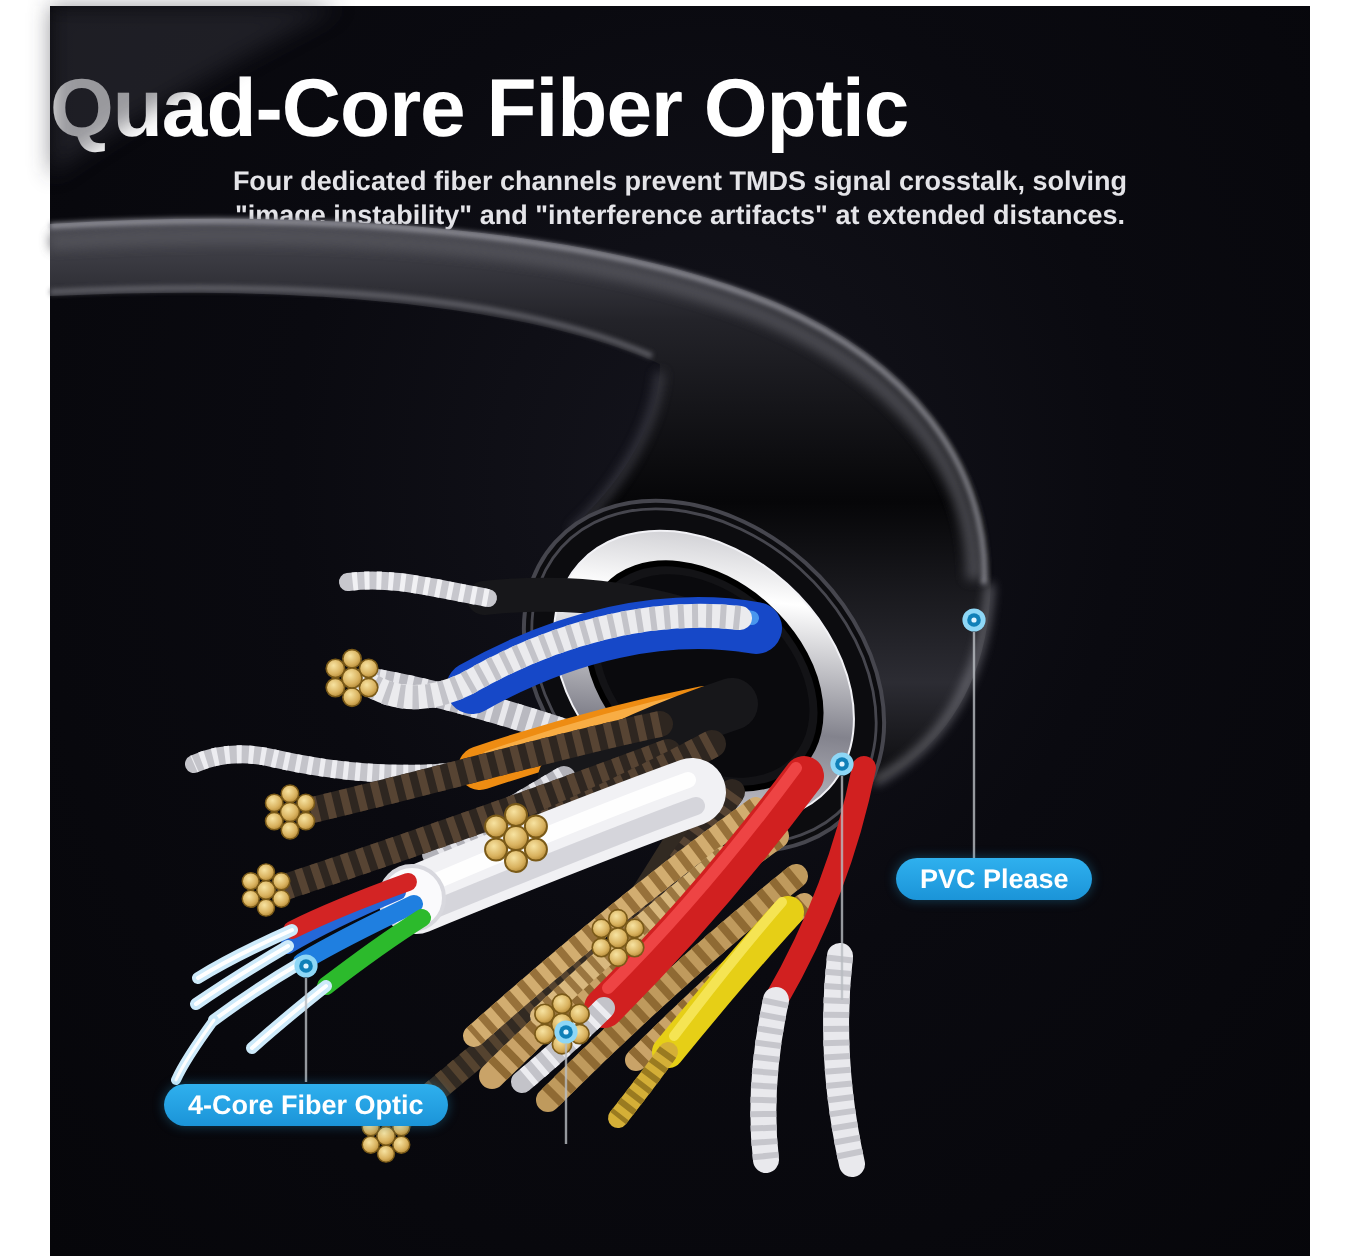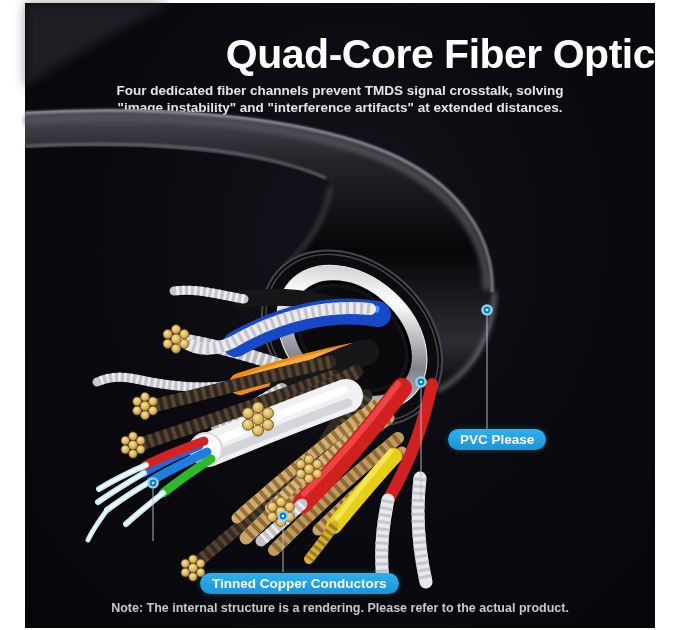--- a/index.html
+++ b/index.html
@@ -7,21 +7,21 @@
     width:680px;height:630px;position:relative;overflow:hidden;
     background:#ffffff;
     font-family:"Liberation Sans", sans-serif;
   }
   .panel{
     position:absolute;left:25px;top:3px;width:630px;height:625px;
     background:radial-gradient(ellipse at 52% 38%, #14141c 0%, #0a0a10 45%, #06060a 100%);
     overflow:hidden;
   }
   .title{
-    position:absolute;left:0;top:28px;width:630px;text-align:right;
+    position:absolute;left:0;top:28px;width:630px;text-align:left;
     color:#ffffff;font-size:41px;font-weight:bold;letter-spacing:-0.5px;
   }
   .subtitle{
     position:absolute;left:0;top:79px;width:630px;text-align:center;
     color:#e4e4e8;font-size:13.5px;line-height:17px;font-weight:bold;
   }
   .note{
     position:absolute;left:0;top:598px;width:630px;text-align:center;
     color:#c8c8ce;font-size:12.5px;font-weight:bold;
   }
@@ -41,23 +41,22 @@
 <body>
 
 <div class="panel">
   <div class="title">Quad-Core Fiber Optic</div>
   <div class="subtitle">
     <div>Four dedicated fiber channels prevent TMDS signal crosstalk, solving</div>
     <div>"image instability" and "interference artifacts" at extended distances.</div>
   </div>
 
   <div class="pill pill-pvc">PVC Please</div>
-  <div class="pill pill-copper">Tinned Copper Conductors</div>
-
-  <div class="note">Note: The internal structure is a rendering. Please refer to the actual product.</div>
+  <div class="pill pill-fiber">4-Core Fiber Optic</div>
+
 </div>
 
 <svg class="art" width="680" height="630" viewBox="0 0 680 630">
   <defs>
     <linearGradient id="jacketGrad" x1="0" y1="0" x2="0" y2="1">
       <stop offset="0" stop-color="#4a4a52"></stop>
       <stop offset="0.18" stop-color="#232329"></stop>
       <stop offset="0.5" stop-color="#060608"></stop>
       <stop offset="0.82" stop-color="#2c2c33"></stop>
       <stop offset="1" stop-color="#0a0a0c"></stop>

